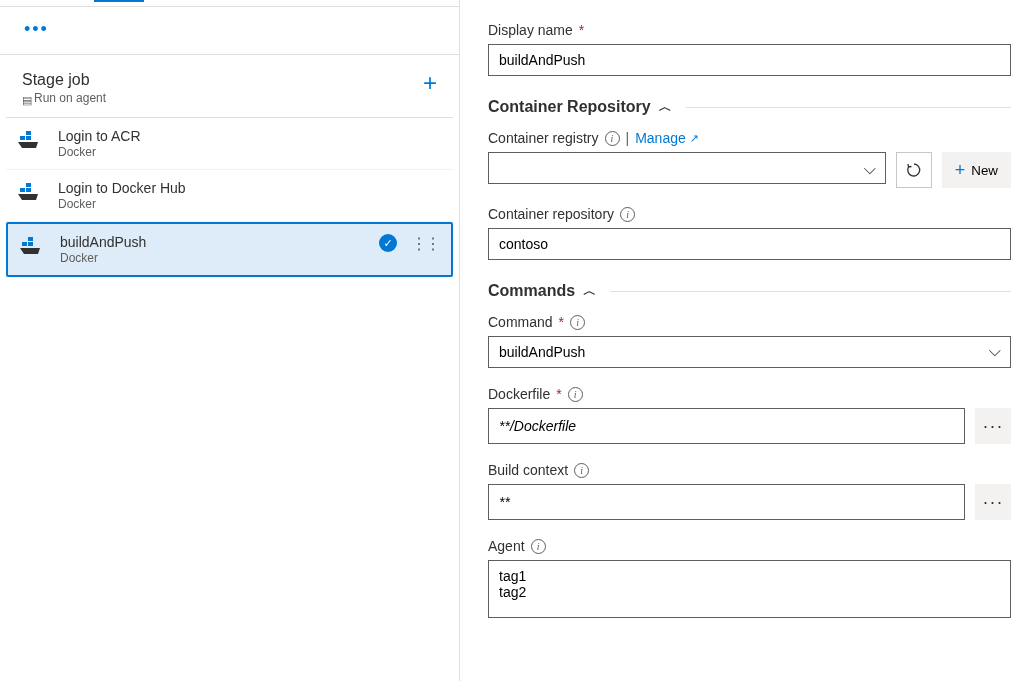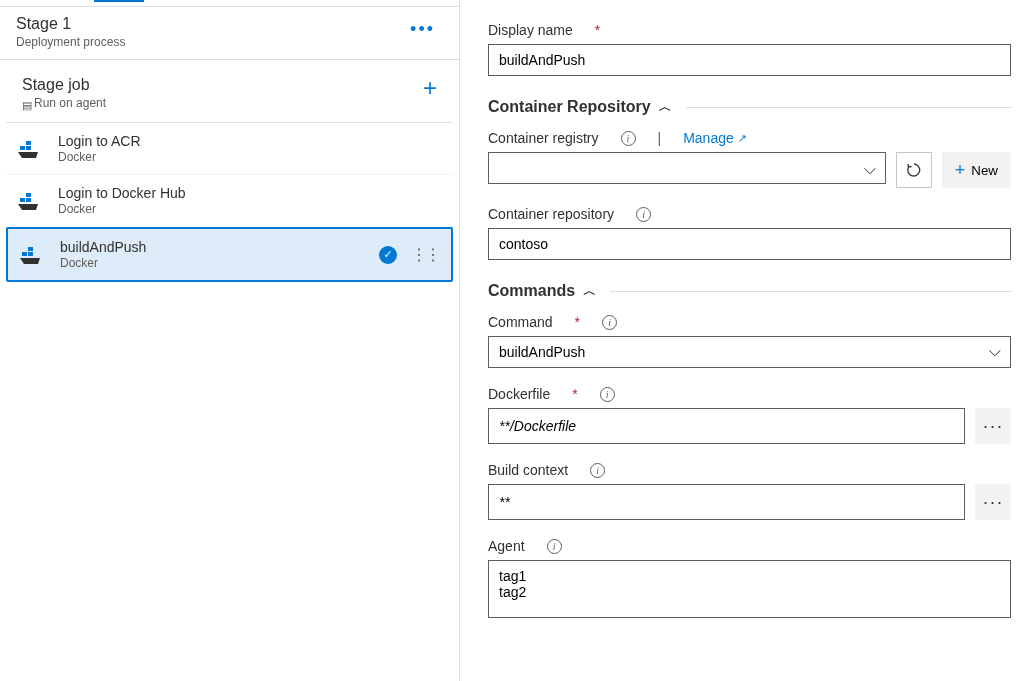--- a/index.html
+++ b/index.html
@@ -48,21 +48,20 @@
     margin: 6px 6px 0 6px;
   }
   .agent-title { font-size: 16px; }
   .agent-sub { font-size: 12px; color: #605e5c; margin-top: 2px; display:flex; align-items:center; }
   .server-icon { width:12px; height:10px; display:inline-block; }
   .server-icon::before { content:'▤'; font-size:11px; color:#605e5c;}
   .plus-btn { color: #0078d4; font-size: 24px; font-weight: 300; cursor: pointer; line-height:1;}
   .task-list { margin: 0 6px; }
   .task-row {
     display: flex;
-    align-items: center;
     padding: 10px 12px;
     border-bottom: 1px solid #f3f2f1;
     cursor: pointer;
     gap: 14px;
   }
   .task-row.selected {
     background: #deecf9;
     border: 2px solid #0078d4;
     border-radius: 2px;
   }
@@ -79,21 +78,21 @@
     display:flex; align-items:center; justify-content:center;
     font-size: 11px;
   }
   .drag-icon { color: #605e5c; font-size: 16px; letter-spacing:-2px;}
 
   .right-pane {
     flex: 1;
     padding: 22px 22px 10px 28px;
     overflow-y: auto;
   }
-  .field-label { font-size: 14px; color: #323130; margin-bottom: 6px; display:flex; align-items:center; gap:22px;}
+  .field-label { font-size: 14px; color: #323130; margin-bottom: 6px; display:flex; align-items:center; gap:6px;}
   .required { color: #a4262c; }
   .info-icon {
     display:inline-flex; width:15px; height:15px;
     border:1px solid #605e5c; border-radius:50%;
     align-items:center; justify-content:center;
     font-size:10px; color:#605e5c; font-style:italic; font-family:serif;
   }
   .text-input, .select-input, .textarea-input {
     width: 100%;
     padding: 7px 10px;
@@ -147,24 +146,20 @@
   .open-ext { font-size:11px; }
 </style>
 </head>
 <body>
 
 <div class="app">
 
   <div class="left-pane">
     <div class="stage-header">
       <div class="tab-indicator"></div>
-      <div>
-        <div class="stage-title">Stage 1</div>
-        <div class="stage-sub">Deployment process</div>
-      </div>
       <div class="more-icon">•••</div>
     </div>
 
     <div class="agent-header">
       <div>
         <div class="agent-title">Stage job</div>
         <div class="agent-sub">
           <span class="server-icon"></span>
           <span>Run on agent</span>
         </div>

